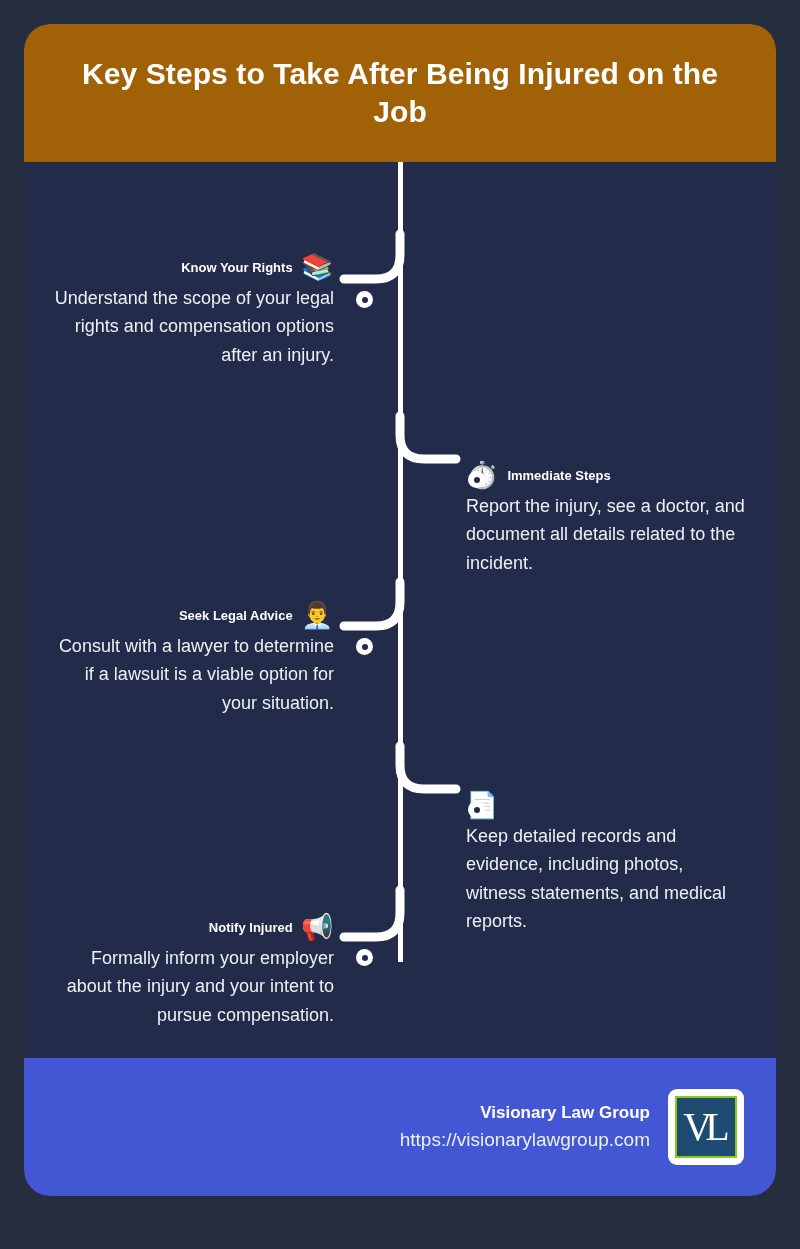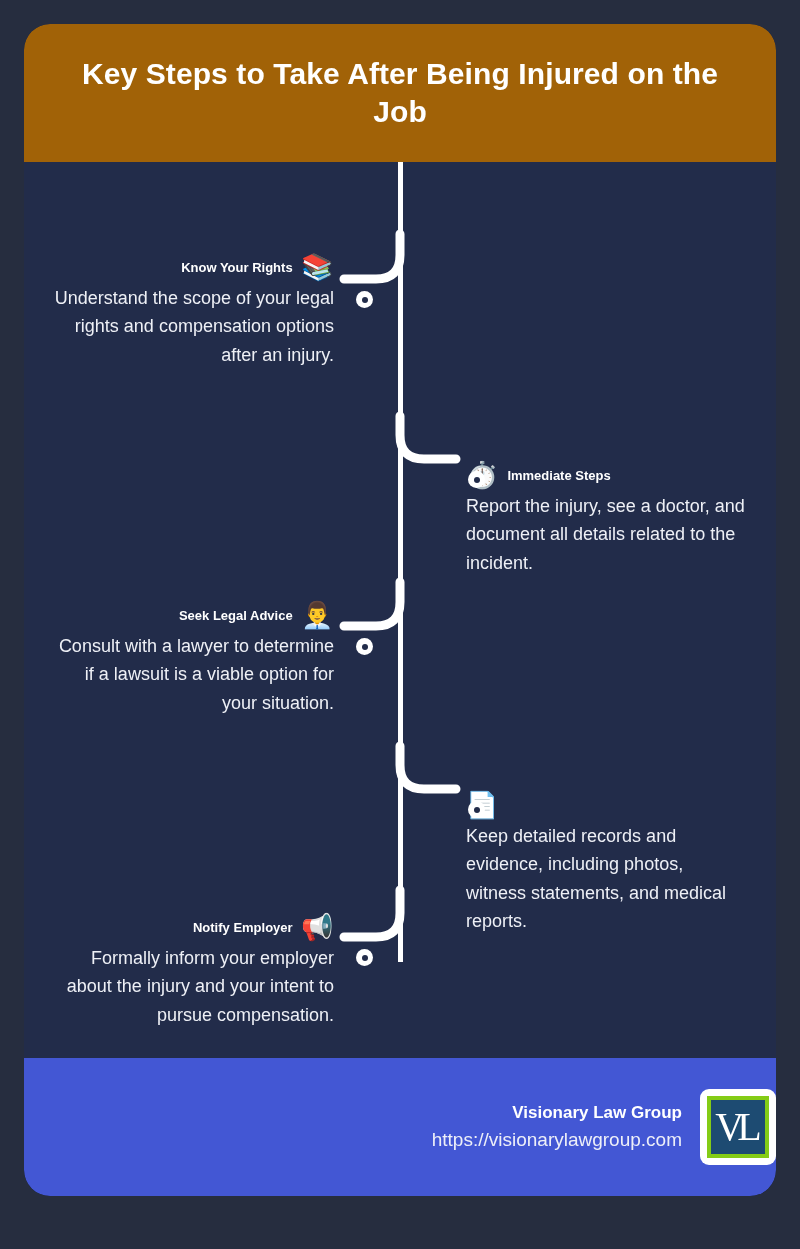--- a/index.html
+++ b/index.html
@@ -145,20 +145,21 @@
     left: 0;
     bottom: 0;
     width: 752px;
     height: 138px;
     background: #4357d4;
     border-radius: 0 0 26px 26px;
     display: flex;
     align-items: center;
     justify-content: flex-end;
     box-sizing: border-box;
+    padding-right: 32px;
     gap: 18px;
   }
   .footer-text {
     text-align: right;
   }
   .footer-brand {
     color: #ffffff;
     font-size: 17px;
     font-weight: bold;
     line-height: 1.5;
@@ -175,21 +176,21 @@
     border-radius: 9px;
     display: flex;
     align-items: center;
     justify-content: center;
     box-sizing: border-box;
   }
   .logo-inner {
     width: 62px;
     height: 62px;
     background: #1d4b72;
-    border: 4px solid #84cc16;
+    border: 2px solid #84cc16;
     display: flex;
     align-items: center;
     justify-content: center;
     box-sizing: border-box;
   }
   .logo-mark {
     color: #ffffff;
     font-family: "Liberation Serif", serif;
     font-size: 40px;
     font-weight: normal;
@@ -251,21 +252,21 @@
     <div class="item right" style="top: 630px;">
       <div class="item-head">
         <span class="item-icon">📄</span>
       </div>
       <div class="item-desc">Keep detailed records and evidence, including photos, witness statements, and medical reports.</div>
     </div>
     <div class="node" style="left: 444px; top: 639px;"></div>
 
     <div class="item left" style="top: 752px;">
       <div class="item-head">
-        <span class="item-title">Notify Employer</span>
+        <span class="item-title">Notify Injured</span>
         <span class="item-icon">📢</span>
       </div>
       <div class="item-desc">Formally inform your employer about the injury and your intent to pursue compensation.</div>
     </div>
     <div class="node" style="left: 332px; top: 787px;"></div>
 
   </div>
 
   <div class="footer">
     <div class="footer-text">

